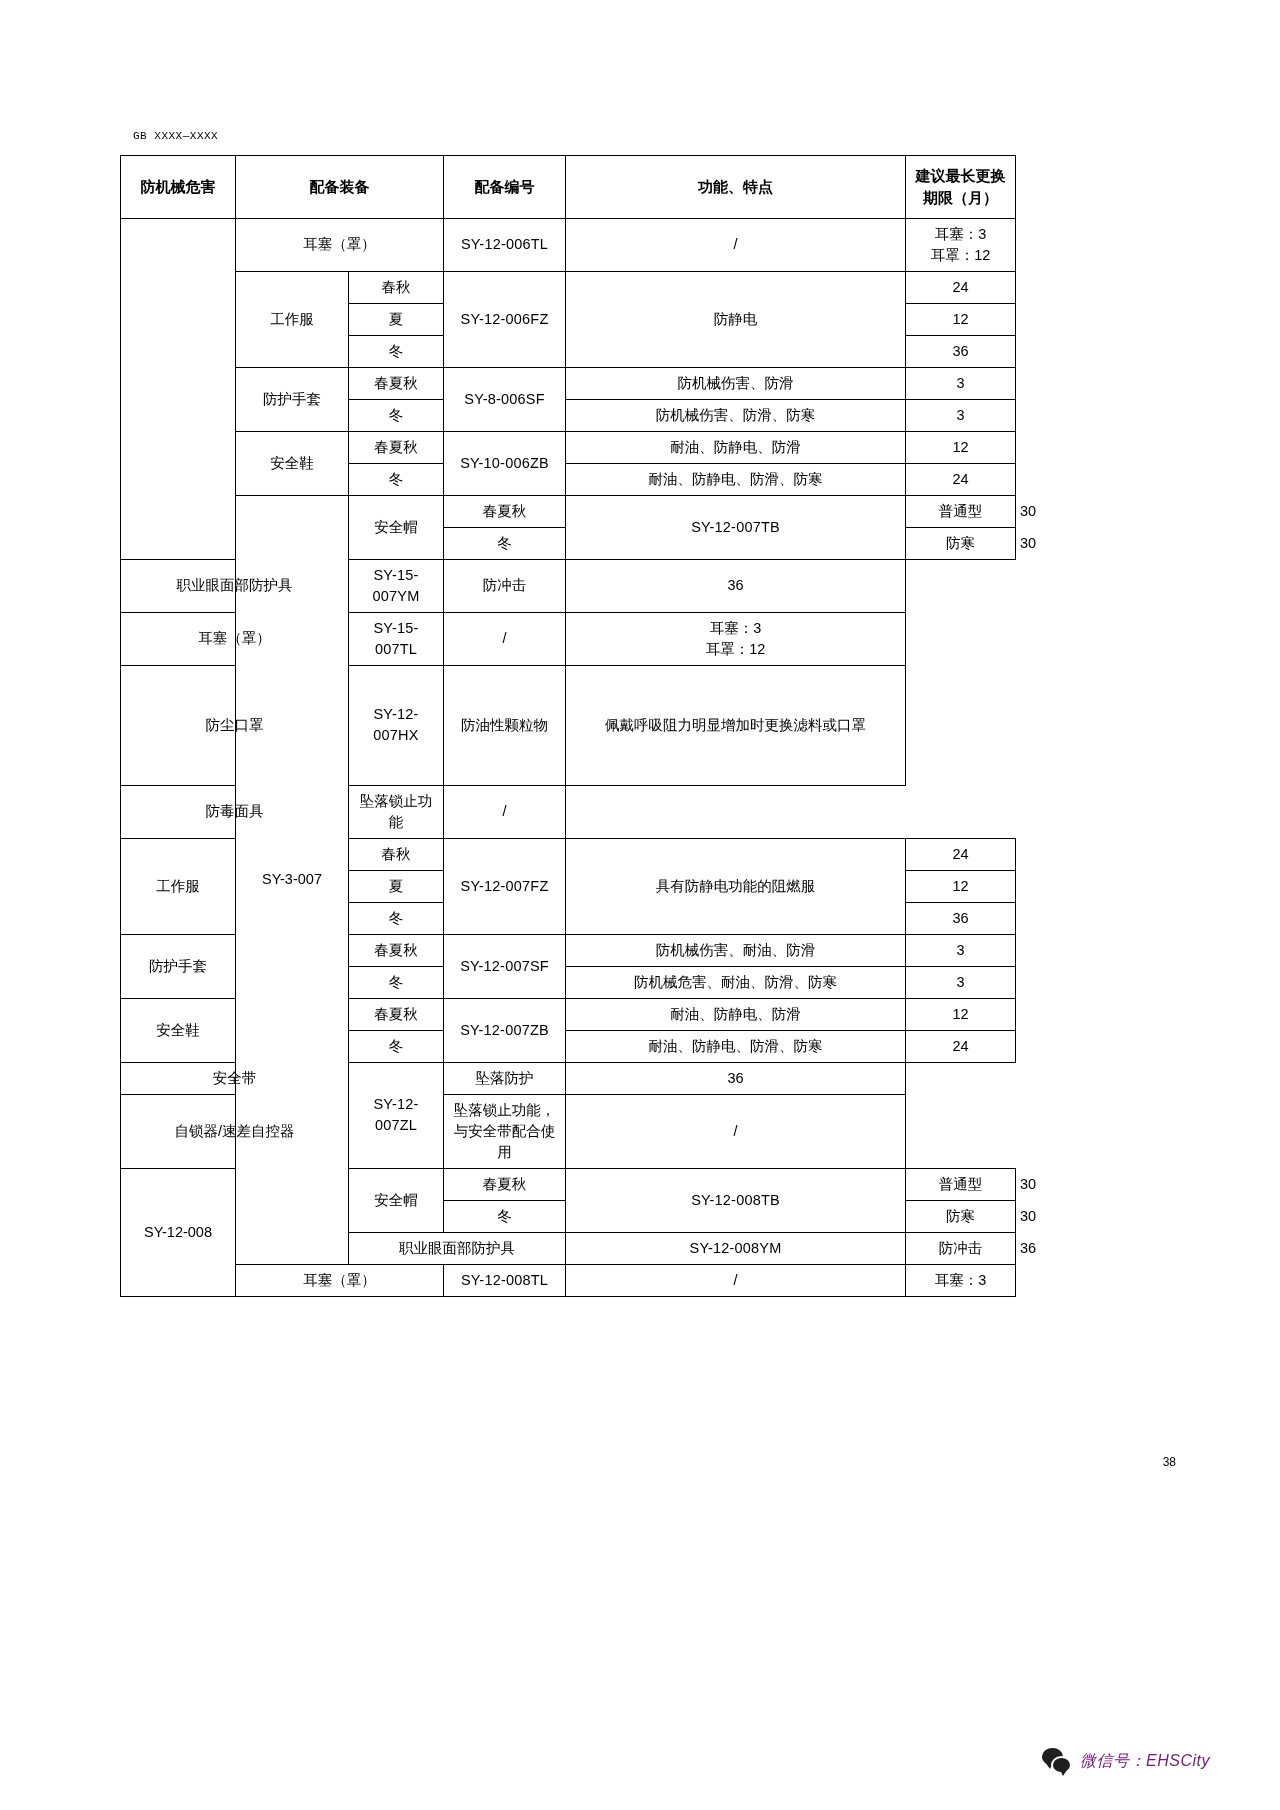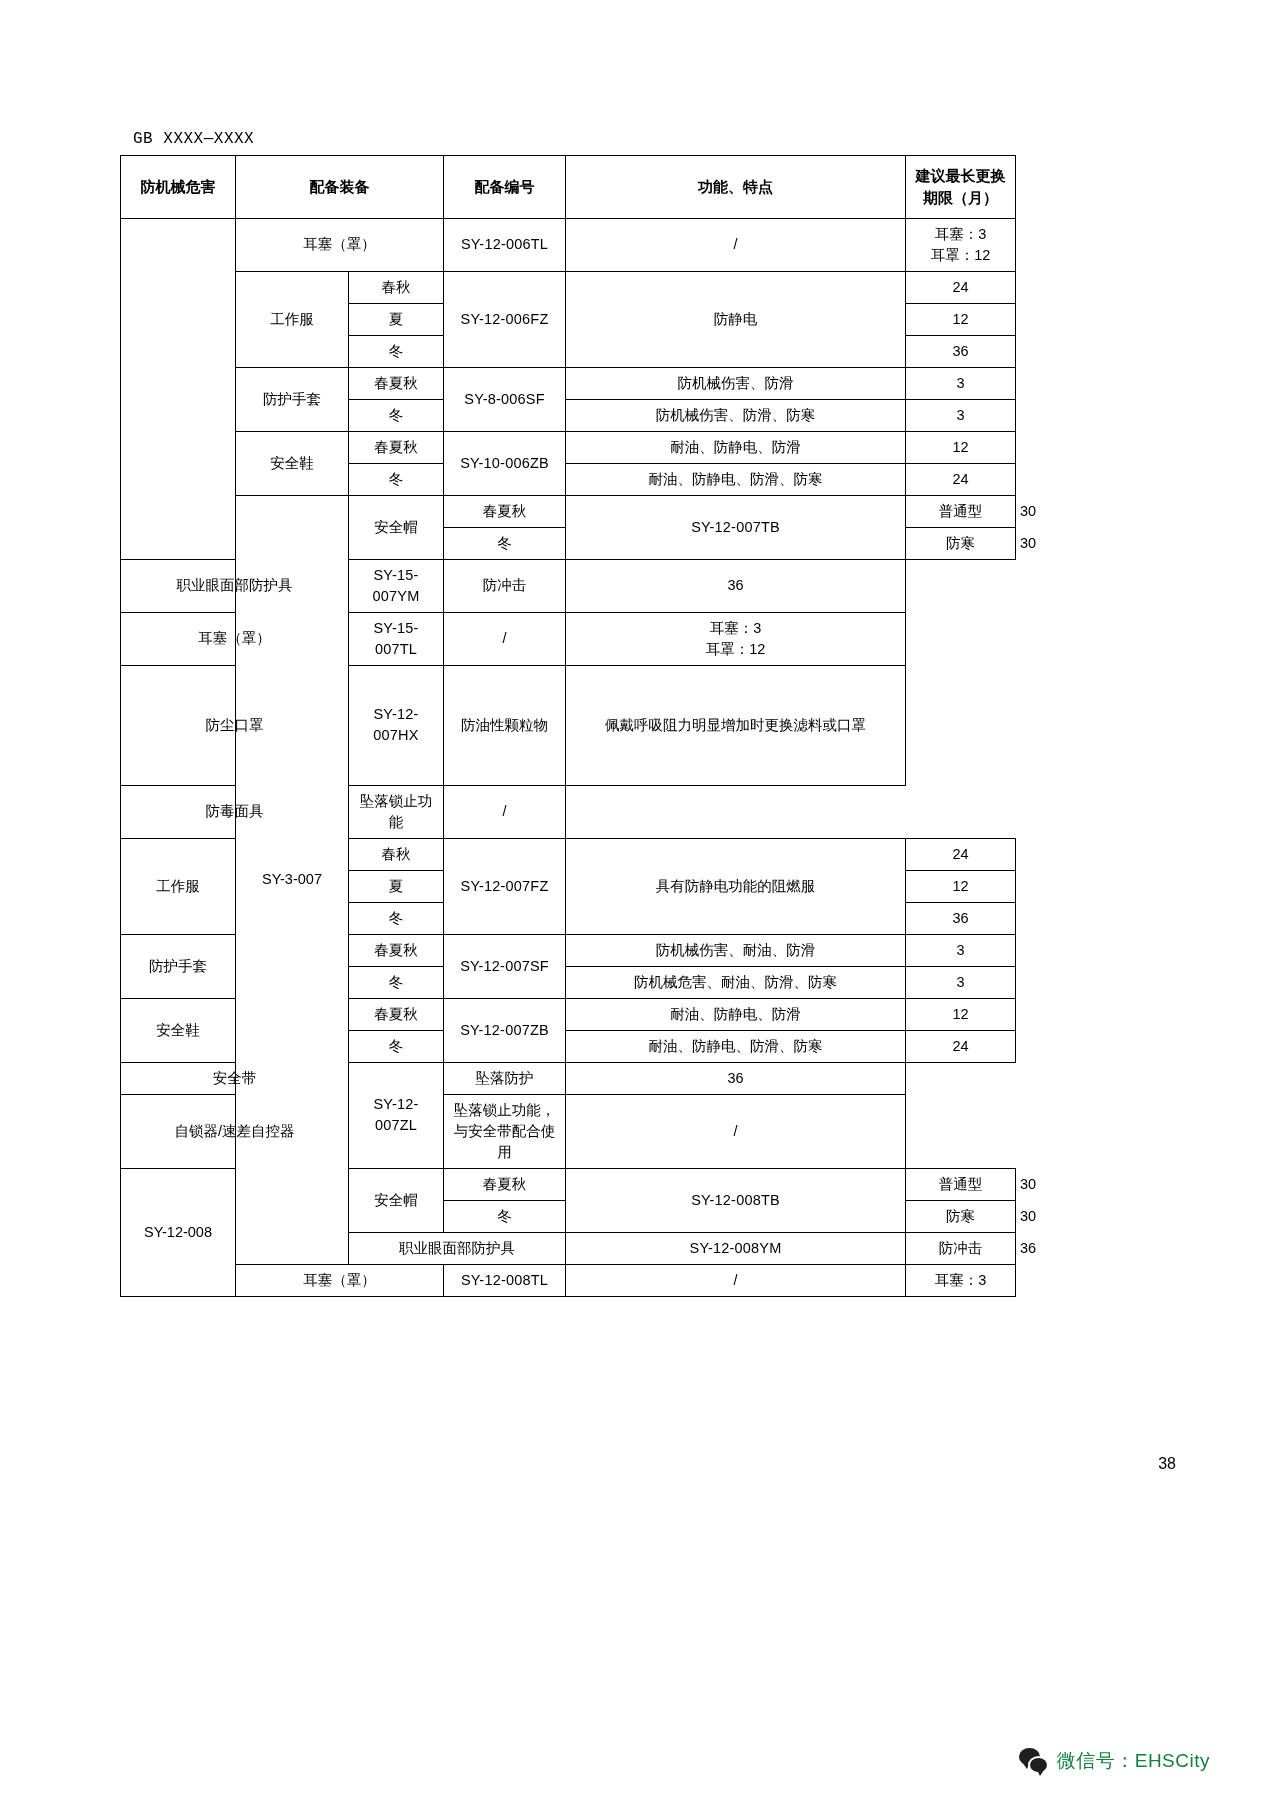--- a/index.html
+++ b/index.html
@@ -18,21 +18,21 @@
     position: relative;
     width: 1280px;
     height: 1810px;
     box-sizing: border-box;
   }
   .header-code {
     position: absolute;
     left: 133px;
     top: 130px;
     font-family: "Liberation Mono", "DejaVu Sans Mono", monospace;
-    font-size: 16px;
+    font-size: 11px;
     letter-spacing: 0.5px;
   }
   table.ppe {
     position: absolute;
     left: 120px;
     top: 155px;
     width: 895px;
     border-collapse: collapse;
     table-layout: fixed;
   }
@@ -59,21 +59,21 @@
     letter-spacing: 0.2px;
   }
   .multi {
     white-space: pre-line;
     line-height: 1.5;
   }
   .page-number {
     position: absolute;
     right: 104px;
     top: 1455px;
-    font-size: 16px;
+    font-size: 12px;
     font-family: "Liberation Sans", "DejaVu Sans", sans-serif;
   }
   .wechat-footer {
     position: absolute;
     right: 70px;
     bottom: 36px;
     display: flex;
     align-items: center;
     gap: 8px;
   }
@@ -108,24 +108,25 @@
   }
   .wechat-icon .b2:after {
     content: "";
     position: absolute;
     right: 3px; bottom: -4px;
     border-left: 3px solid transparent;
     border-right: 4px solid transparent;
     border-top: 6px solid #1f1f1f;
   }
   .wechat-text {
-    font-size: 19px;
+    font-size: 16px;
     font-family: "Liberation Sans", "DejaVu Sans", sans-serif;
-    color: #15803d;
+    color: #701a75;
     letter-spacing: 0.5px;
+    font-style: italic;
   }
 </style>
 </head>
 <body>
 
 <div class="page">
 
   <div class="header-code">GB XXXX—XXXX</div>
 
   <table class="ppe">

